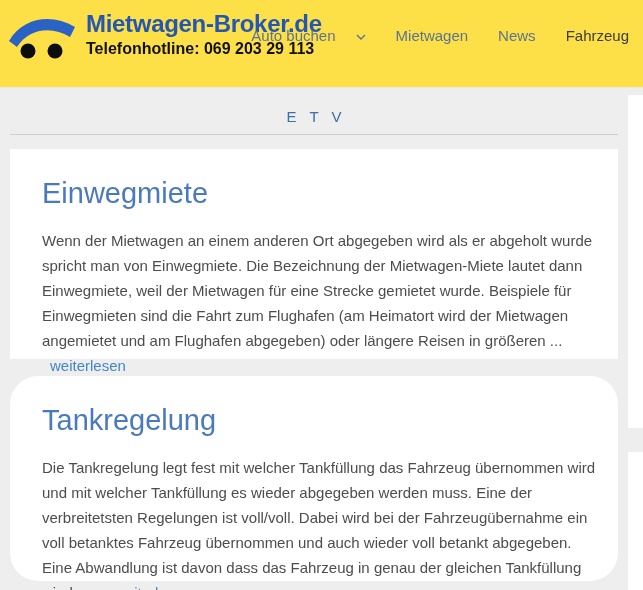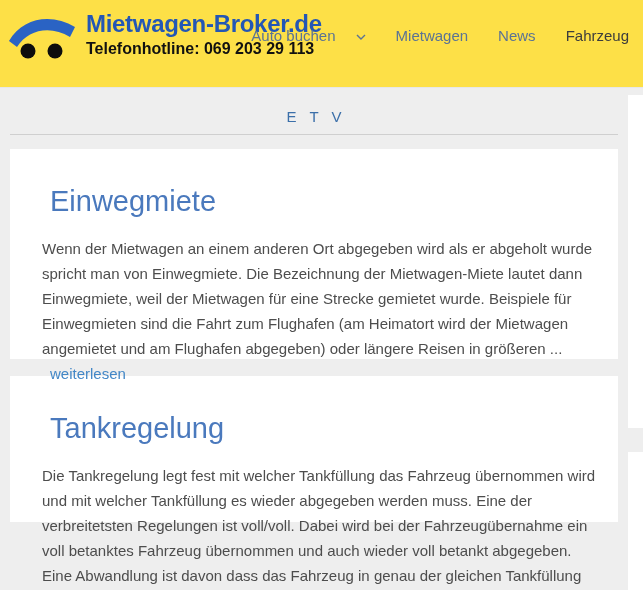--- a/index.html
+++ b/index.html
@@ -84,23 +84,23 @@
   }
 
   .card {
     width: 608px;
     margin-left: 10px;
     background: #ffffff;
     box-sizing: border-box;
     padding: 26px 22px 0 32px;
   }
   .card-1 { margin-top: 14px; height: 210px; }
-  .card-2 { margin-top: 17px; height: 146px; }
+  .card-2 { margin-top: 17px; height: 205px; border-radius: 28px; }
   .card-title {
-    margin: 8px;
+    margin: 0;
     font-size: 29px;
     font-weight: 300;
     color: #4a79bd;
     line-height: 36px;
     cursor: pointer;
   }
   .card-excerpt {
     margin: 17px 0 0 0;
     font-size: 15px;
     line-height: 25px;

